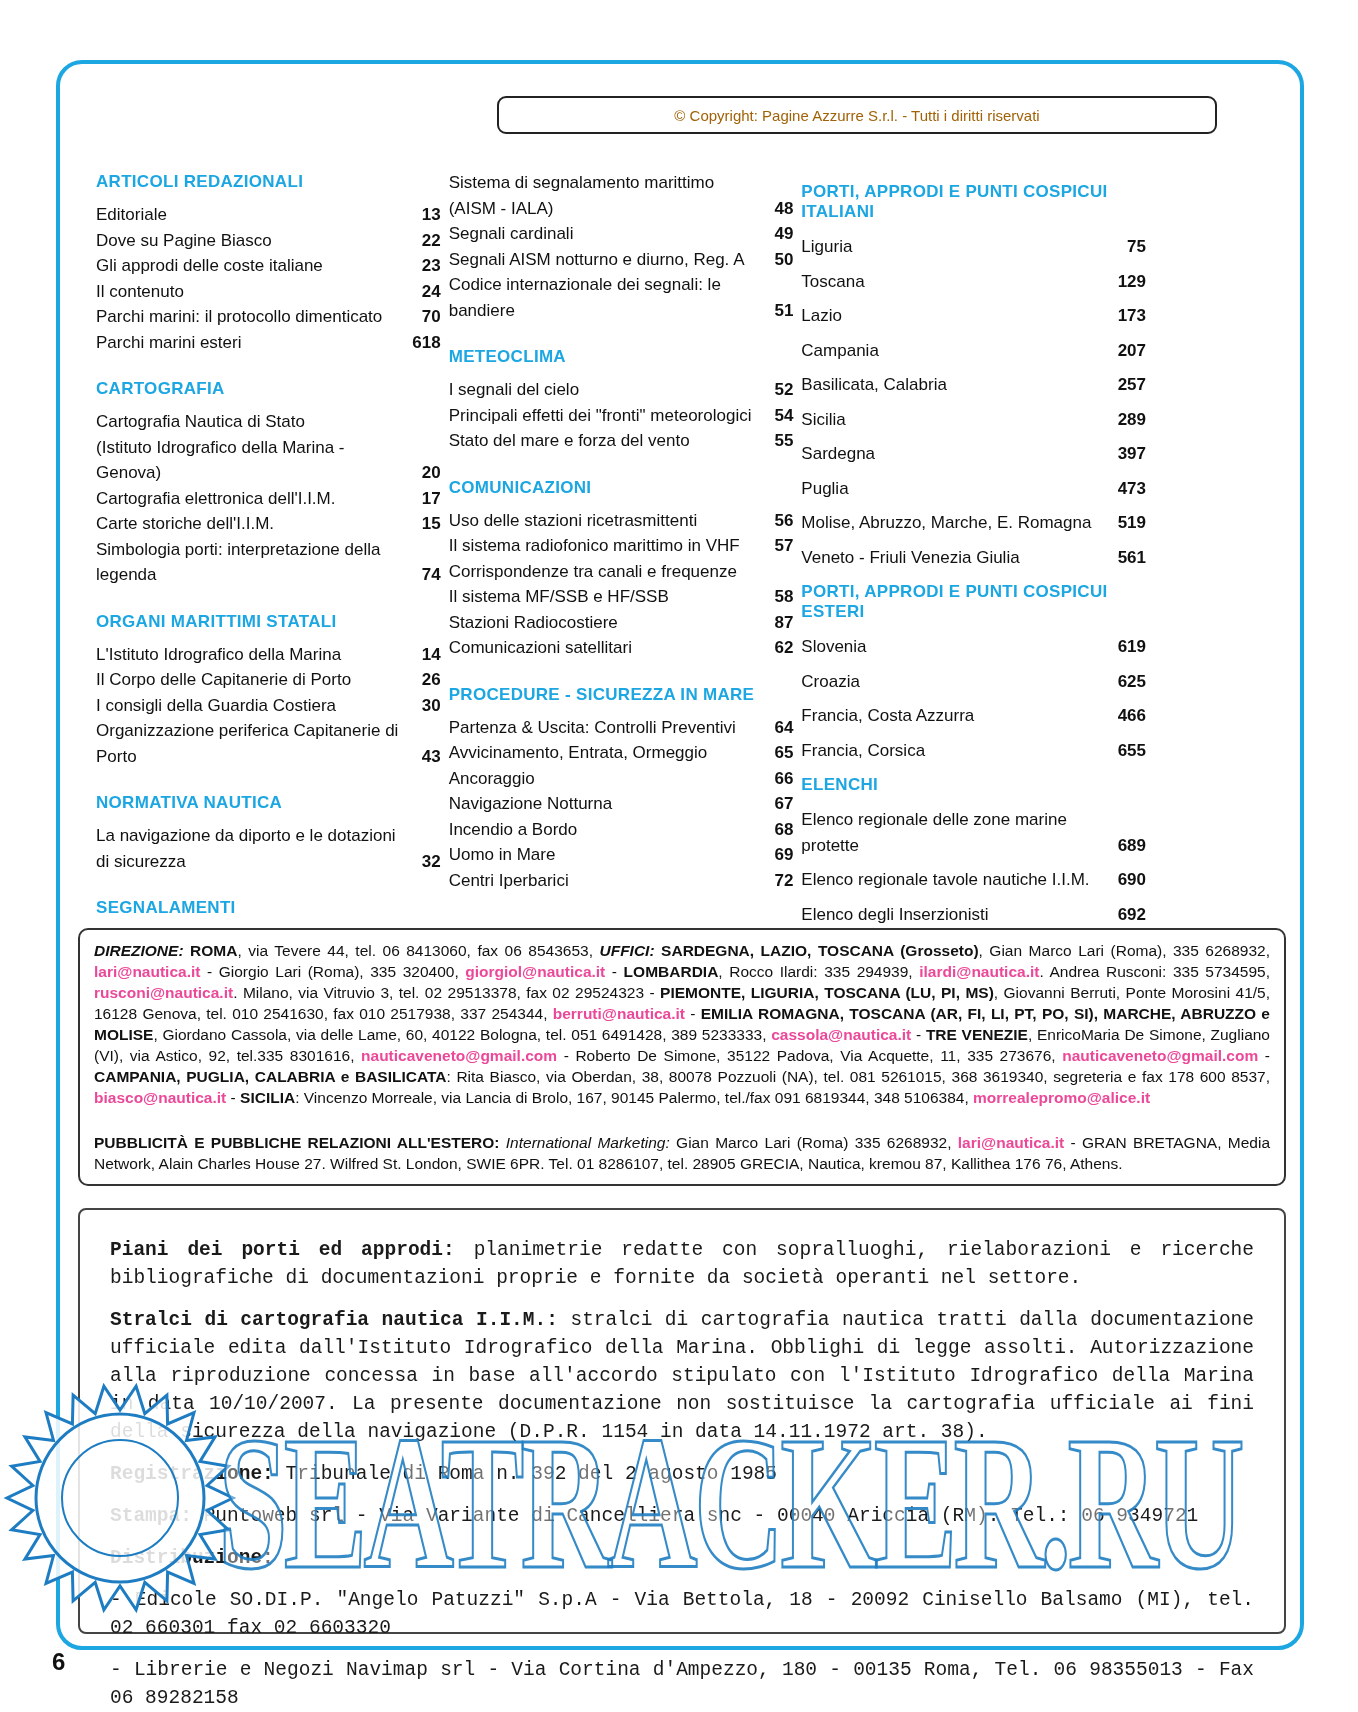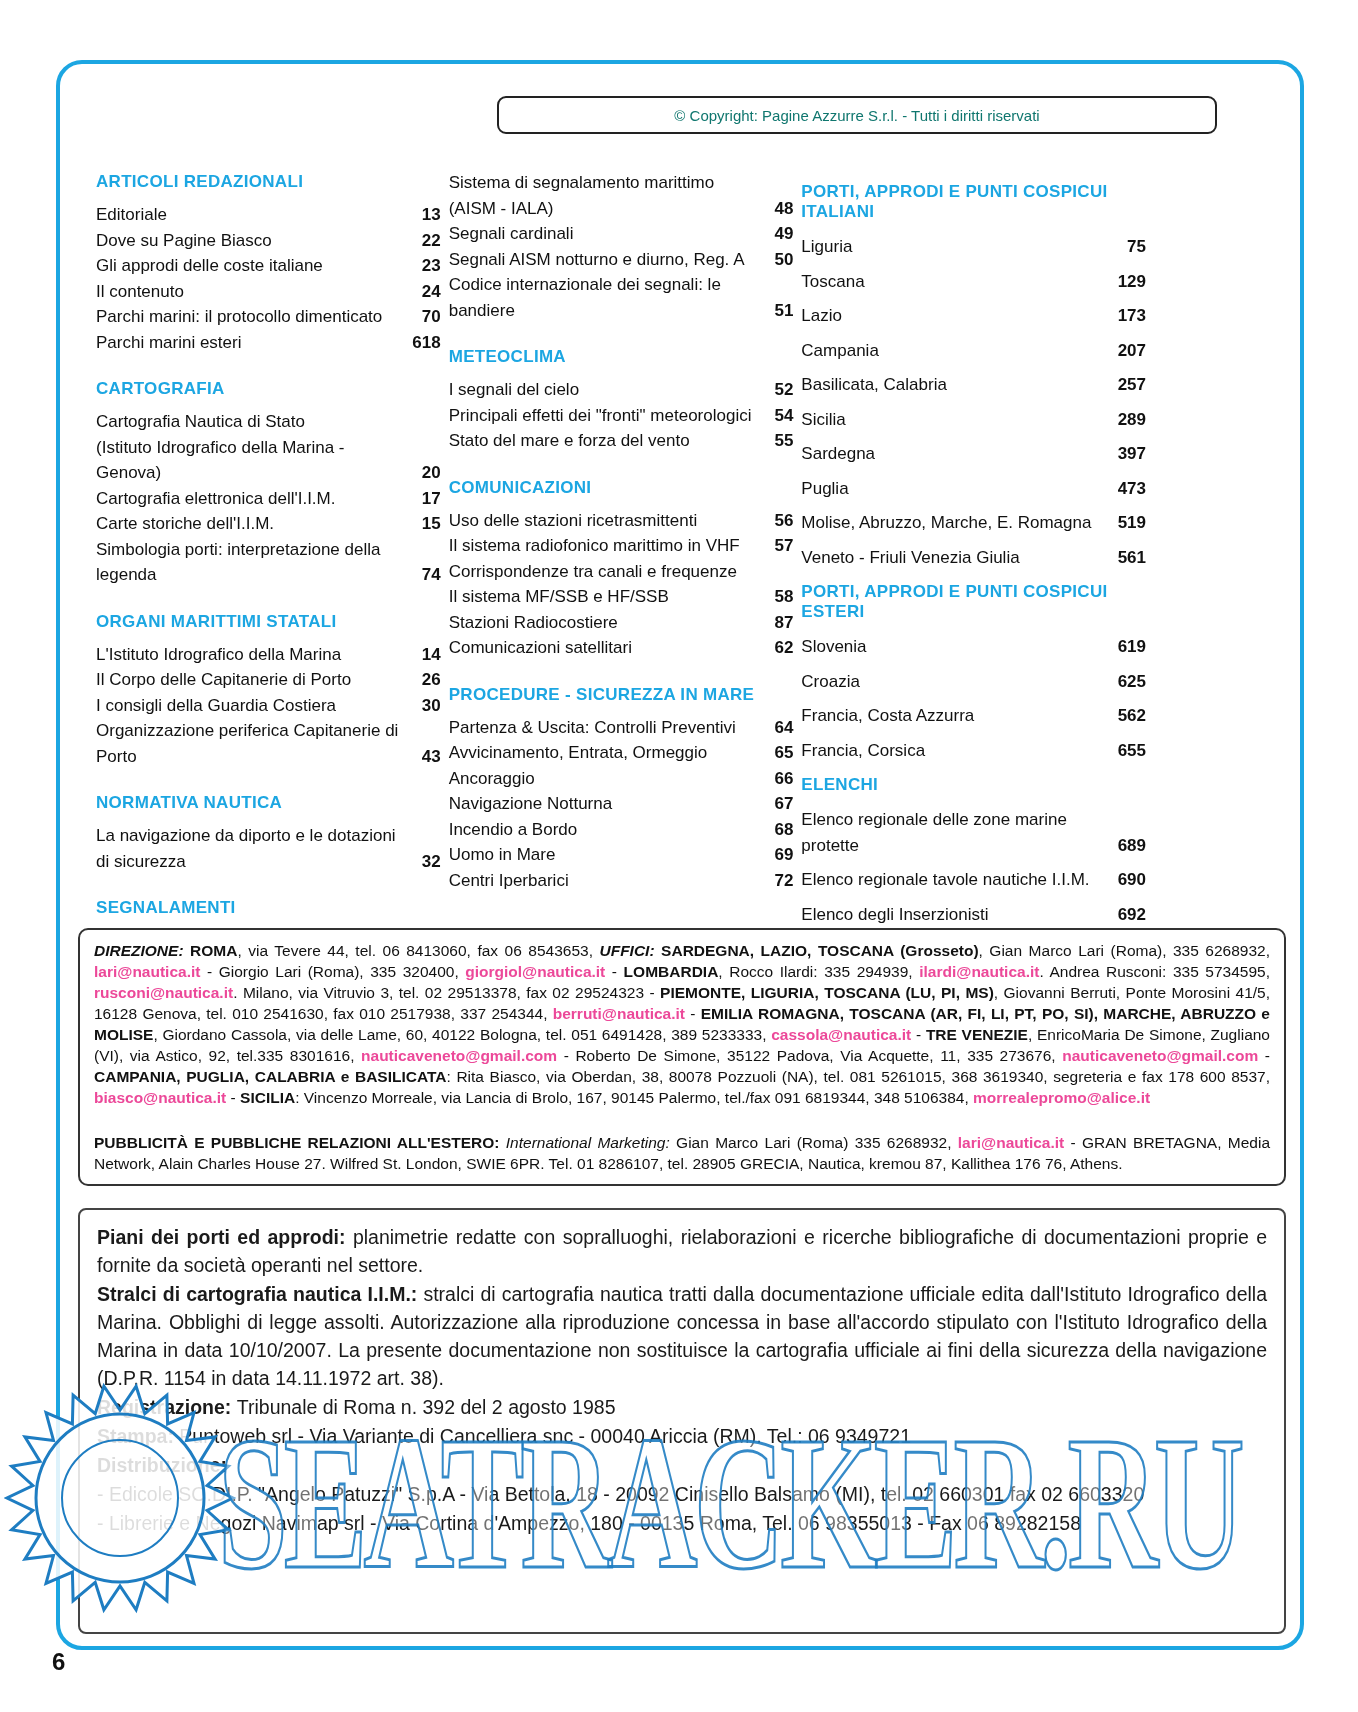--- a/index.html
+++ b/index.html
@@ -1,34 +1,34 @@
 <!DOCTYPE html>
 <html><head>
 <meta charset="utf-8">
 <style>
   html,body{margin:0;padding:0;background:#fff;}
   body{font-family:"Liberation Sans",sans-serif;color:#111;}
   .page{position:relative;width:1358px;height:1712px;background:#fff;overflow:hidden;}
   .frame{position:absolute;left:56px;top:60px;width:1240px;height:1582px;border:4px solid #1ca6e2;border-radius:26px;}
   .title{position:absolute;left:80px;top:72px;font-size:62px;font-weight:900;color:#18a6e6;letter-spacing:6px;margin:0;font-family:"DejaVu Sans",sans-serif;}
-  .copyright-box{position:absolute;left:497px;top:96px;width:716px;height:34px;border:2px solid #222;border-radius:9px;display:flex;align-items:center;justify-content:center;font-size:15px;color:#0f766e;background:#fff;}
+  .copyright-box{position:absolute;left:497px;top:96px;width:716px;height:34px;border:2px solid #222;border-radius:9px;display:flex;align-items:center;justify-content:center;font-size:15px;color:#a16207;background:#fff;}
   .toc{position:absolute;left:96px;top:170px;width:1050px;display:flex;gap:8px;}
   .toc-col{flex:1;min-width:0;}
   .toc-header{color:#1ca6e2;font-weight:bold;font-size:17px;margin:24px 0 10px;letter-spacing:0.3px;}
   .toc-col .toc-header:first-child{margin-top:2px;}
   .toc-item{display:flex;align-items:flex-end;font-size:17px;color:#111;line-height:25.5px;}
   .toc-label{flex:1;padding-right:8px;}
   .toc-page{text-align:right;white-space:nowrap;font-weight:bold;}
   .toc-col:nth-child(3) .toc-item{margin-bottom:9px;}
   .toc-col:nth-child(3) .toc-header{margin-top:12px;margin-bottom:12px;}
   .direzione-box{position:absolute;left:78px;top:928px;width:1176px;border:2px solid #333;border-radius:10px;padding:10px 14px;font-size:15.5px;line-height:21px;text-align:justify;color:#111;background:#fff;}
   .direzione-box .para{margin:0;}
   .direzione-box .estero{margin-top:24px;}
   .info-box{position:absolute;left:78px;top:1208px;width:1172px;height:398px;border:2px solid #444;border-radius:8px;padding:12px 16px;font-size:19.5px;line-height:28px;text-align:justify;color:#1a1a1a;background:#fff;}
-  .info-box .para{margin:1px;}
+  .info-box .para{margin:14px;font-family:Liberation Mono, monospace;}
   .rt-b{font-weight:bold;}
   .rt-i{font-style:italic;}
   .rt-a{color:#ec4899;font-weight:bold;}
   .watermark{position:absolute;left:218px;top:1408px;z-index:6;font-family:"Liberation Serif",serif;font-weight:bold;font-size:190px;letter-spacing:-6px;line-height:1;color:rgba(255,255,255,0.38);-webkit-text-stroke:3px rgba(31,125,194,0.9);transform:scaleX(0.66);transform-origin:left top;white-space:nowrap;pointer-events:none;}
   .starburst{position:absolute;left:4px;top:1382px;z-index:6;pointer-events:none;}
   .page-num{position:absolute;left:52px;top:1648px;font-size:24px;font-weight:bold;color:#111;}
 </style>
 </head>
 <body>
 
@@ -357,21 +357,21 @@
         <div class="toc-item">
           <div class="toc-label">
             <div>Croazia</div>
           </div>
           <div class="toc-page">625</div>
         </div>
         <div class="toc-item">
           <div class="toc-label">
             <div>Francia, Costa Azzurra</div>
           </div>
-          <div class="toc-page">562</div>
+          <div class="toc-page">466</div>
         </div>
         <div class="toc-item">
           <div class="toc-label">
             <div>Francia, Corsica</div>
           </div>
           <div class="toc-page">655</div>
         </div>
         <div class="toc-header">ELENCHI</div>
         <div class="toc-item">
           <div class="toc-label">

